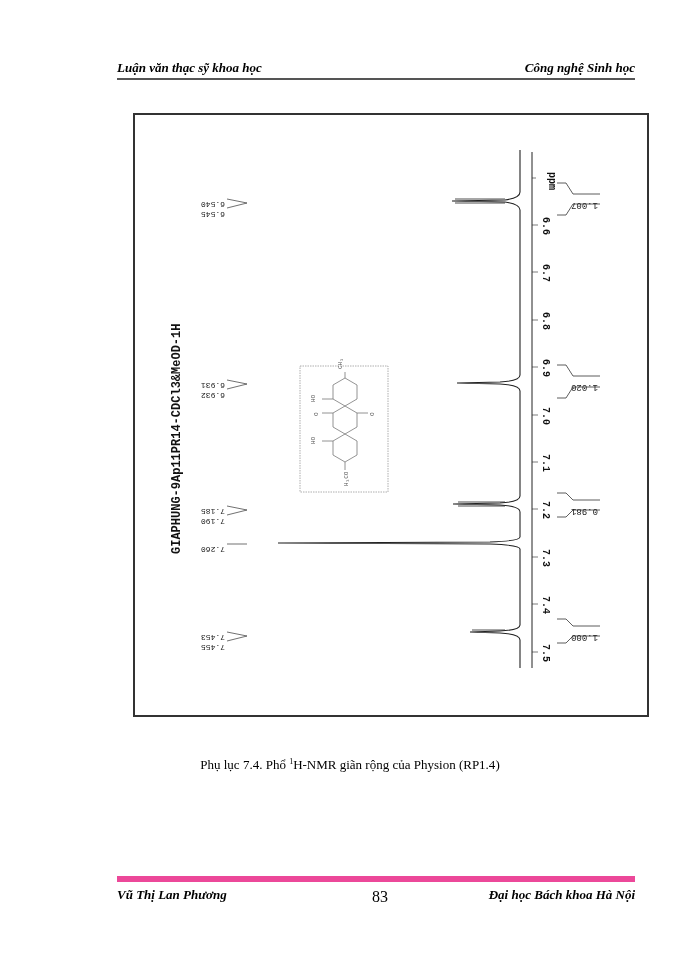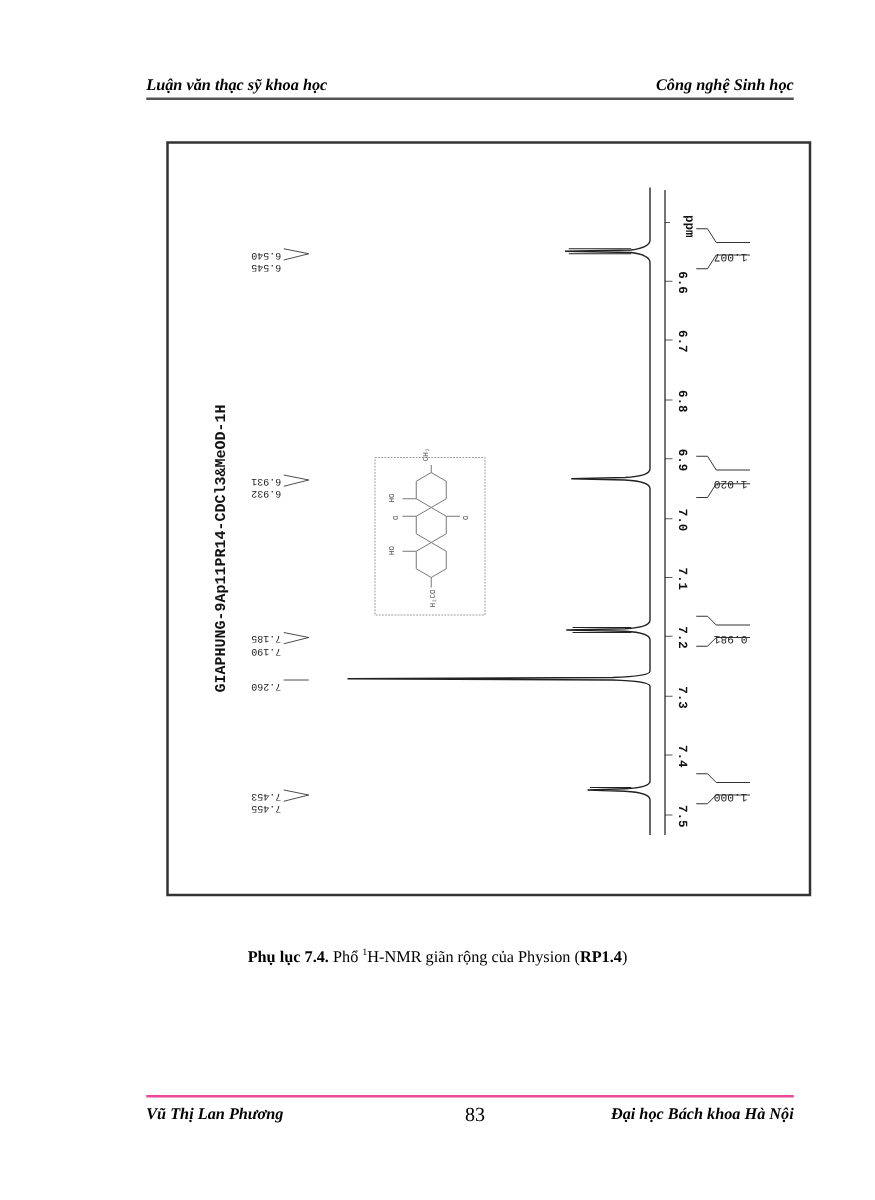--- a/index.html
+++ b/index.html
@@ -3,28 +3,28 @@
 <meta charset="utf-8">
 <style>
   html, body { margin: 0; padding: 0; background: #ffffff; }
   body { width: 700px; height: 960px; position: relative; overflow: hidden;
          font-family: "Liberation Serif", serif; color: #000; }
   .header { position: absolute; left: 117px; top: 58px; width: 518px; height: 20px;
             border-bottom: 2px solid #555; font-style: italic; font-weight: bold; font-size: 13px; }
   .header .left { position: absolute; left: 0; top: 2px; font-style: italic; }
   .header .right { position: absolute; right: 0; top: 2px; font-family: Liberation Serif, serif; }
   .footer { position: absolute; left: 117px; top: 876px; width: 518px; height: 22px;
-            border-top: 2px solid #ec4899; font-style: italic; font-weight: bold; font-size: 13px; }
+            border-top: 6px solid #ec4899; font-style: italic; font-weight: bold; font-size: 13px; }
   .footer .left { position: absolute; left: 0; top: 5px; }
   .footer .center { position: absolute; left: 255px; top: 6px; font-style: normal; font-weight: normal; font-size: 16px; }
   .footer .right { position: absolute; right: 0; top: 5px; }
   .frame { position: absolute; left: 133px; top: 113px; width: 516px; height: 604px;
            border: 2px solid #333; box-sizing: border-box; }
   .caption { position: absolute; left: 0; width: 700px; top: 757px; text-align: center; font-size: 13px; }
-  .caption b { font-weight: bold; }
+  .caption b { font-weight: normal; }
   .caption sup { font-size: 8px; }
   svg text { font-family: "Liberation Mono", monospace; }
 </style>
 </head>
 <body>
 
 <div class="header">
   <span class="left">Luận văn thạc sỹ khoa học</span>
   <span class="right">Công nghệ Sinh học</span>
 </div>

